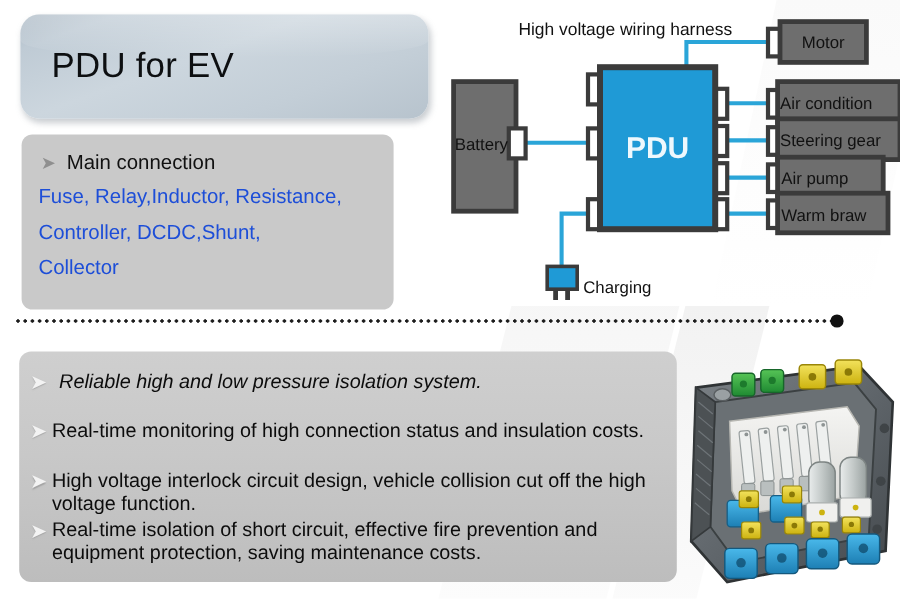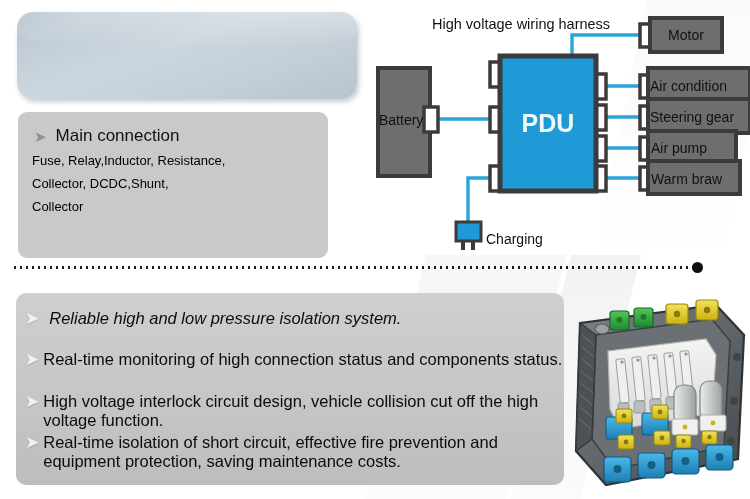--- a/index.html
+++ b/index.html
@@ -62,21 +62,21 @@
   .comp-head {
     display: flex; align-items: center;
     margin: 8px 0 4px 16px;
     font-size: 17px; color: #111;
   }
   .comp-head .arrow {
     color: #8f8f8f; font-size: 15px; margin-right: 9px; line-height: 1;
   }
   .comp-line {
     margin: 0 0 2px 14px;
-    font-size: 13px; color: #000000;
+    font-size: 17px; color: #1d4ed8;
     line-height: 1.62;
     white-space: nowrap;
   }
 
   
   #divider {
     position: absolute;
     left: 12px; top: 266px;
     width: 683px; height: 3px;
     background-image: radial-gradient(circle, #1b1b1b 0 1.2px, transparent 1.4px);
@@ -138,29 +138,30 @@
 <body>
 
 <div id="slide">
 
   <div class="bg-shape s1"></div>
   <div class="bg-shape s2"></div>
   <div class="bg-shape s3"></div>
 
   <div id="title-bar">
     <div class="glare"></div>
+    <div id="title-text">PDU for EV</div>
   </div>
 
   <div id="components-panel">
     <div class="comp-head">
       <span class="arrow">➤</span>
       <span>Main connection</span>
     </div>
     <div class="comp-line">Fuse, Relay,Inductor, Resistance,</div>
-    <div class="comp-line">Collector, DCDC,Shunt,</div>
+    <div class="comp-line">Controller, DCDC,Shunt,</div>
     <div class="comp-line">Collector</div>
   </div>
 
   <div id="diagram">
     <svg width="382" height="262" viewBox="0 0 382 262" xmlns="http://www.w3.org/2000/svg">
       <defs>
         <style>
           .box   { fill:#6e6e6e; stroke:#3b3b3b; stroke-width:4; }
           .conn  { fill:#ffffff; stroke:#3b3b3b; stroke-width:3.5; }
           .wire  { stroke:#2aa5d8; stroke-width:3.4; fill:none; }
@@ -227,21 +228,21 @@
   <div id="divider"></div>
   <div id="divider-dot"></div>
 
   <div id="features-panel">
     <div class="feature f1">
       <span class="arrow">➤</span>
       <span class="ftxt">Reliable high and low pressure isolation system.</span>
     </div>
     <div class="feature f2">
       <span class="arrow">➤</span>
-      <span class="ftxt">Real-time monitoring of high connection status and components status.</span>
+      <span class="ftxt">Real-time monitoring of high connection status and insulation costs.</span>
     </div>
     <div class="feature f3">
       <span class="arrow">➤</span>
       <span class="ftxt">High voltage interlock circuit design, vehicle collision cut off the high voltage function.</span>
     </div>
     <div class="feature f4">
       <span class="arrow">➤</span>
       <span class="ftxt">Real-time isolation of short circuit, effective fire prevention and equipment protection, saving maintenance costs.</span>
     </div>
   </div>

